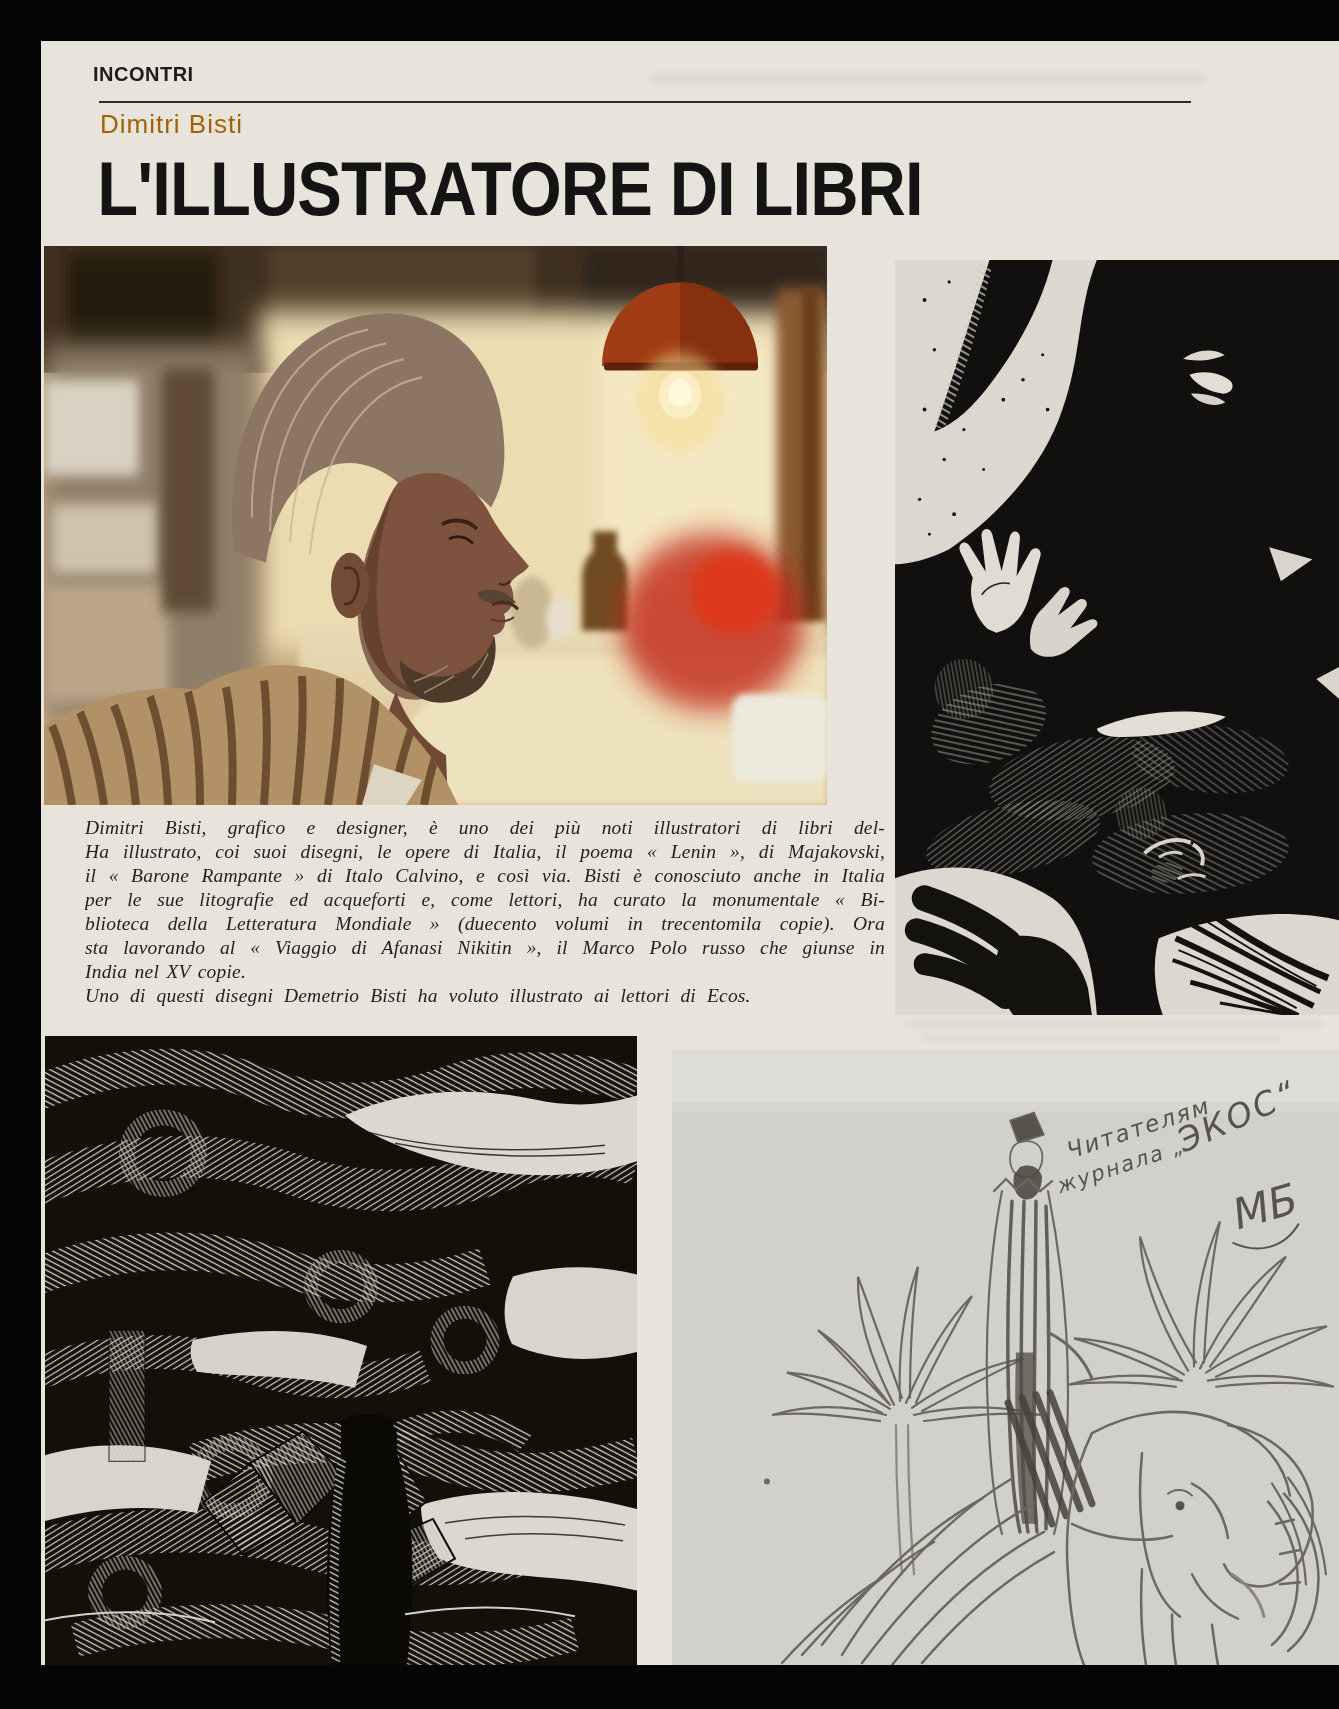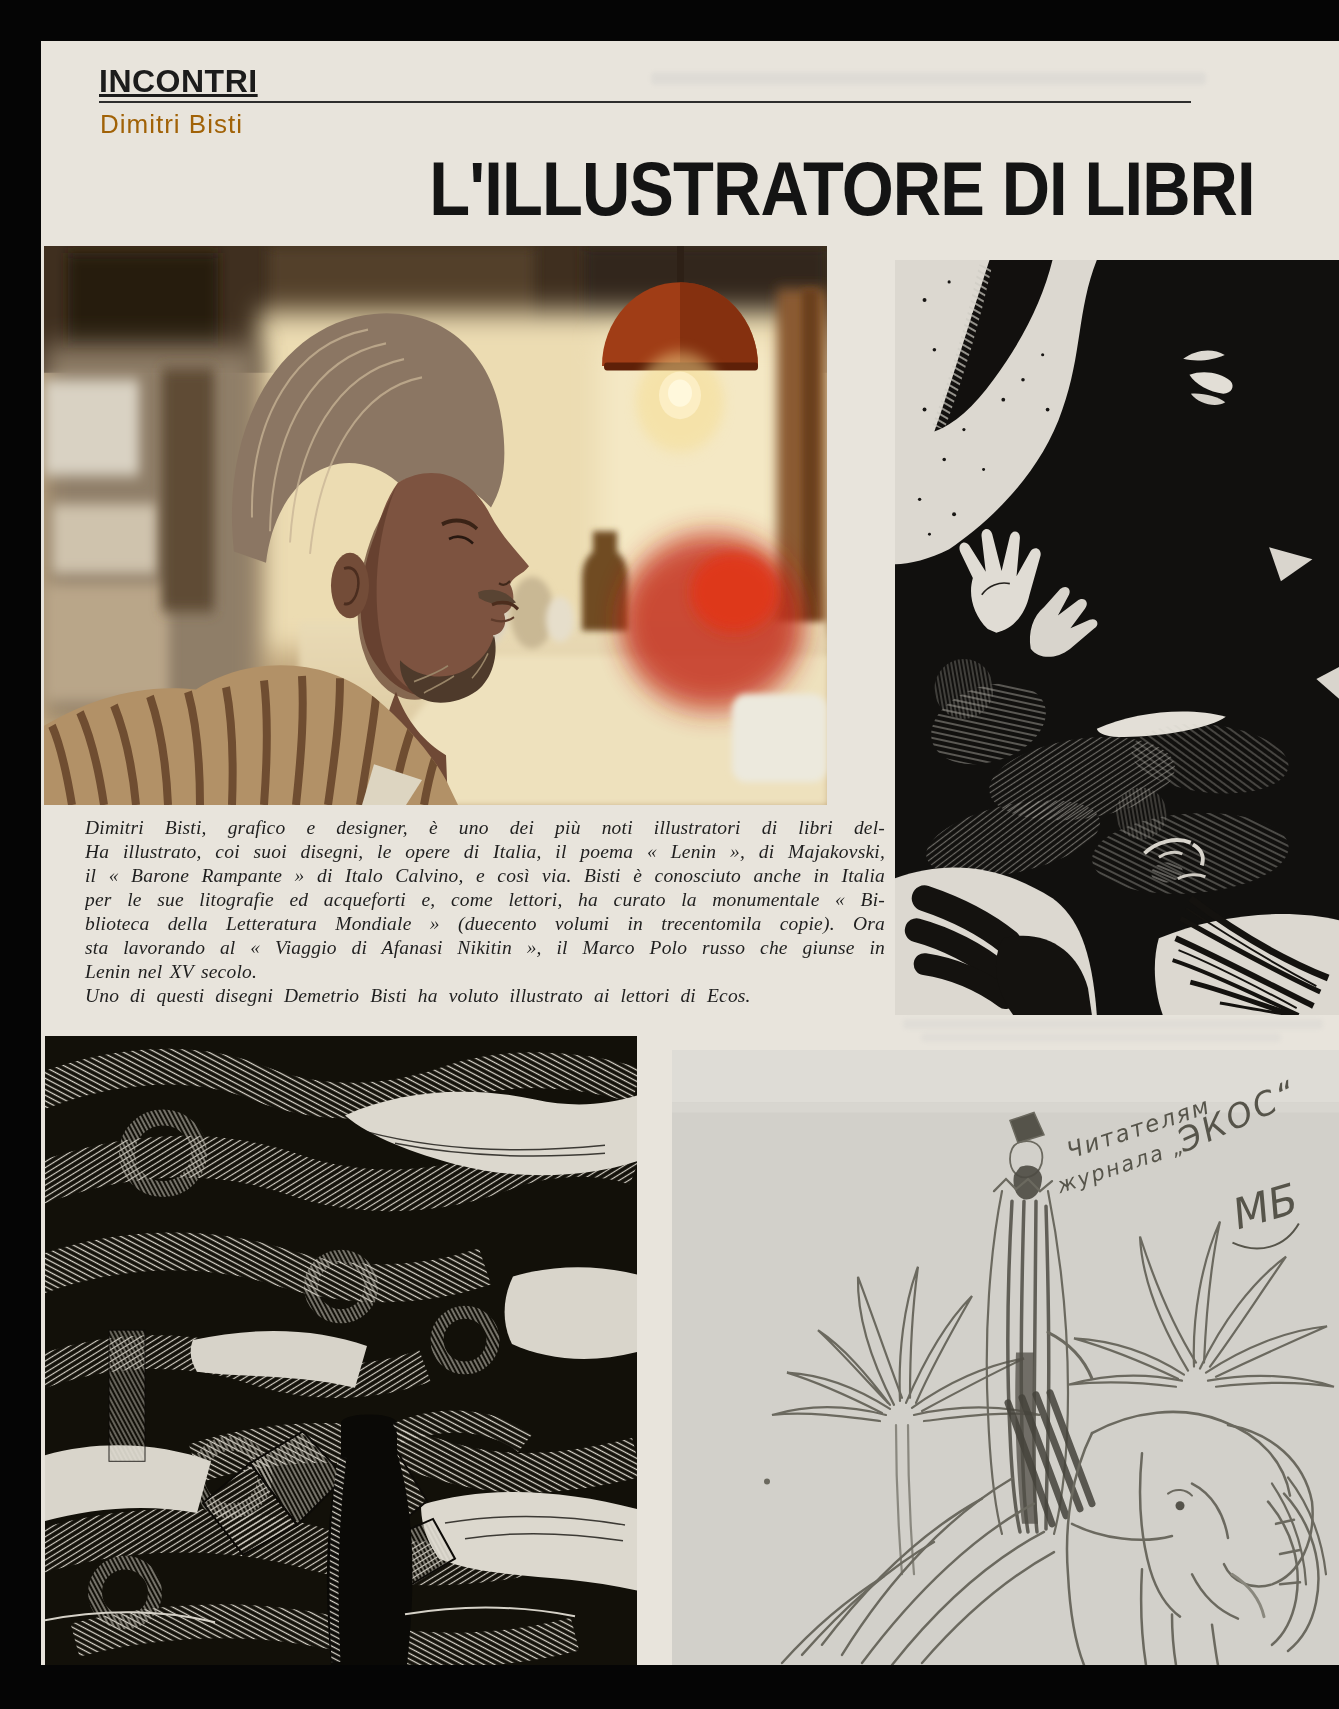--- a/index.html
+++ b/index.html
@@ -8,28 +8,27 @@
     background:#050505;
     font-family:"Liberation Sans", sans-serif;
   }
   .page {
     position:absolute; left:41px; top:41px; width:1298px; height:1624px;
     background:#e8e4dc;
   }
   .page * { position:absolute; }
 
   .kicker {
-    left:58px; top:22px; font-size:32px; font-weight:bold; color:#1c1c1c;
+    left:52px; top:22px; font-size:20px; font-weight:bold; color:#1c1c1c;
     letter-spacing:0.5px;
-    text-decoration:underline;
   }
   .rule { left:58px; top:60px; width:1092px; height:2px; background:#2d2d2d; }
   .author { left:59px; top:68px; font-size:26px; color:#a16207; letter-spacing:1px; }
 
-  .title-wrap { left:0; top:106px; width:1270px; text-align:right; }
+  .title-wrap { left:0; top:106px; width:1270px; text-align:left; }
   .title-text {
     position:static; display:inline-block;
     font-size:76px; font-weight:bold; color:#141414; line-height:1.1;
     letter-spacing:-1px; white-space:nowrap;
     transform:scaleX(0.88); transform-origin:50% 50%;
   }
 
   figure { margin:0; overflow:hidden; }
   .photo    { left:3px;   top:205px;  width:783px; height:559px; }
   .woodcut1 { left:854px;  top:219px;  width:444px; height:755px; background:#11100e; }
@@ -255,21 +254,21 @@
     </svg>
   </figure>
 
   <div class="intro">
     <div class="line j">Dimitri Bisti, grafico e designer, è uno dei più noti illustratori di libri del-</div>
     <div class="line j">Ha illustrato, coi suoi disegni, le opere di Italia, il poema « Lenin », di Majakovski,</div>
     <div class="line j">il « Barone Rampante » di Italo Calvino, e così via. Bisti è conosciuto anche in Italia</div>
     <div class="line j">per le sue litografie ed acqueforti e, come lettori, ha curato la monumentale « Bi-</div>
     <div class="line j">blioteca della Letteratura Mondiale » (duecento volumi in trecentomila copie). Ora</div>
     <div class="line j">sta lavorando al « Viaggio di Afanasi Nikitin », il Marco Polo russo che giunse in</div>
-    <div class="line">Lenin nel XV secolo.</div>
+    <div class="line">India nel XV copie.</div>
     <div class="line w">Uno di questi disegni Demetrio Bisti ha voluto illustrato ai lettori di Ecos.</div>
   </div>
 
   <figure class="waves">
     <svg viewBox="0 0 592 633" preserveAspectRatio="none">
       <defs>
         <pattern id="wh1" width="5" height="5" patternUnits="userSpaceOnUse" patternTransform="rotate(28)">
           <line x1="0" y1="2.5" x2="5" y2="2.5" stroke="#d8d4ca" stroke-width="1.3"></line>
         </pattern>
         <pattern id="wh2" width="5" height="5" patternUnits="userSpaceOnUse" patternTransform="rotate(-32)">

